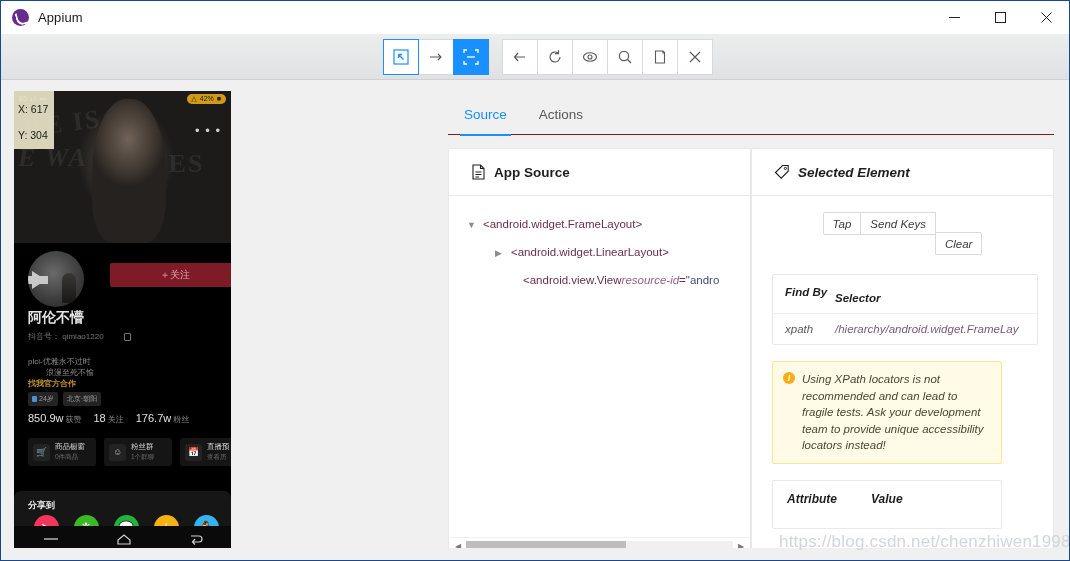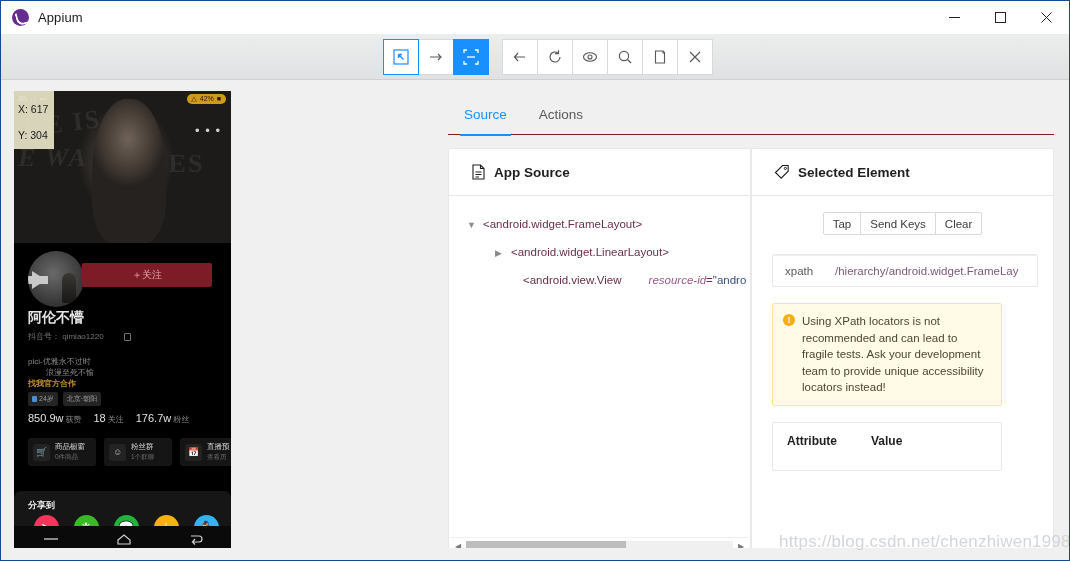--- a/index.html
+++ b/index.html
@@ -140,21 +140,21 @@
     content: ""; position: absolute; left: -18px; top: -4px;
     width: 20px; height: 8px; background: #c9c9c9;
   }
   .avatar .mini-person {
     position: absolute; right: 8px; bottom: 4px;
     width: 14px; height: 30px;
     background: linear-gradient(#3a3734, #181716);
     border-radius: 7px 7px 2px 2px;
   }
   .follow-btn {
-    position: absolute; left: 68px; top: 172px;
+    position: absolute; left: 96px; top: 172px;
     width: 130px; height: 24px;
     background: #7d1b27; color: #e3a3ac;
     font-size: 10px; display: flex; align-items: center; justify-content: center;
     border-radius: 2px;
   }
 
   .nickname { position: absolute; left: 14px; top: 218px; color: #e6e6e6; font-size: 14px; font-weight: bold; }
   .douyin-id { position: absolute; left: 14px; top: 240px; color: #757575; font-size: 8px; display: flex; align-items: center; gap: 20px; }
   .id-copy { display: inline-block; width: 7px; height: 8px; border: 1px solid #757575; border-radius: 1px; }
 
@@ -235,49 +235,49 @@
     border: 1px solid #e8e8e8; border-radius: 2px;
   }
   .card-head {
     height: 47px; border-bottom: 1px solid #e8e8e8;
     display: flex; align-items: center; gap: 8px;
     padding: 0 22px; font-size: 13.5px; color: #1f1f1f; font-weight: bold;
   }
   .card-head svg { display: block; }
 
   #source-card { left: 447px; top: 68px; width: 303px; height: 408px; }
-  #selected-card { left: 750px; top: 68px; width: 303px; height: 408px; overflow: hidden; }
+  #selected-card { left: 750px; top: 68px; width: 303px; height: 408px; overflow: hidden; font-style: italic; }
 
   .tree { padding: 22px 0 0 18px; font-size: 11.5px; color: #3b1f2b; font-family: "Liberation Sans", sans-serif; }
   .tree-row { display: flex; align-items: flex-start; margin-bottom: 14px; white-space: nowrap; }
   .tree-row.indent1 { padding-left: 28px; }
   .tree-row.indent2 { padding-left: 56px; }
   .caret { width: 16px; color: #8c8c8c; font-size: 9px; line-height: 14px; flex: 0 0 auto; }
   .node { color: #6b2f4a; }
-  .attr-name { color: #9a5b8a; font-style: italic; padding-left: 27px; }
+  .attr-name { color: #9a5b8a; font-style: italic; }
   .attr-val { color: #3c4f7a; }
 
   .hscroll {
     position: absolute; left: 1px; bottom: 1px; right: 1px; height: 17px;
     background: #ffffff; border-top: 1px solid #f0f0f0;
     display: flex; align-items: center;
   }
   .hs-arrow { width: 16px; text-align: center; color: #7a7a7a; font-size: 8px; }
   .hs-track { flex: 1; height: 11px; background: #f0f0f0; position: relative; }
   .hs-thumb { position: absolute; left: 0; top: 0; height: 11px; width: 160px; background: #bdbdbd; }
 
   .sel-body { padding: 16px 20px 0; }
   .btn-row { display: flex; justify-content: center; }
   .sbtn {
     height: 23px; padding: 0 9px; background: #fff; border: 1px solid #d9d9d9;
     margin-left: -1px; font-size: 11.5px; color: #3c3c3c;
     display: flex; align-items: center;
   }
   .btn-row .sbtn:first-child { margin-left: 0; border-radius: 2px 0 0 2px; }
-  .btn-row .sbtn:last-child { border-radius: 0 2px 2px 0; }
+  .btn-row .sbtn:last-child { border-radius: 0 2px 2px 0; margin-top: 20px; }
 
   .sel-table {
     margin: 19px 0 0; border: 1px solid #e8e8e8; border-radius: 2px;
     width: 266px; font-size: 11.5px; overflow: hidden;
   }
   .st-head { display: flex; padding: 10px 12px 9px; font-weight: bold; color: #1f1f1f; }
   .st-head .c1 { width: 46px; line-height: 14px; }
   .st-head .c2 { padding-left: 4px; padding-top: 7px; }
   .st-row { display: flex; padding: 9px 12px; border-top: 1px solid #f0f0f0; color: #595959; white-space: nowrap; }
   .st-row .c1 { width: 46px; flex: 0 0 auto; }
@@ -593,20 +593,24 @@
       </div>
 
       <div class="sel-body">
         <div class="btn-row">
           <div class="sbtn">Tap</div>
           <div class="sbtn">Send Keys</div>
           <div class="sbtn">Clear</div>
         </div>
 
         <div class="sel-table">
+          <div class="st-head">
+            <div class="c1">Find By</div>
+            <div class="c2">Selector</div>
+          </div>
           <div class="st-row">
             <div class="c1">xpath</div>
             <div class="c2">/hierarchy/android.widget.FrameLay</div>
           </div>
         </div>
 
         <div class="warn">
           <div class="warn-ico">!</div>
           <div class="warn-txt">Using XPath locators is not recommended and can lead to fragile tests. Ask your development team to provide unique accessibility locators instead!</div>
         </div>

